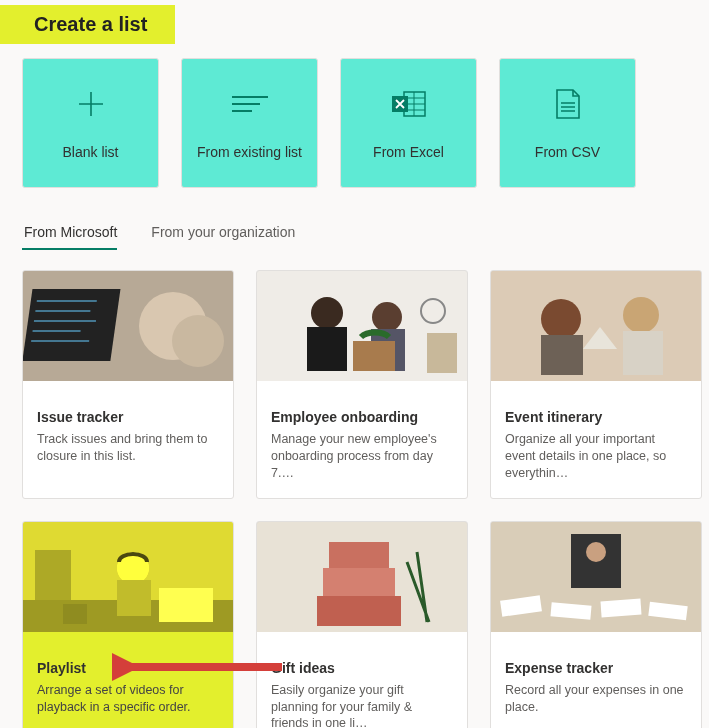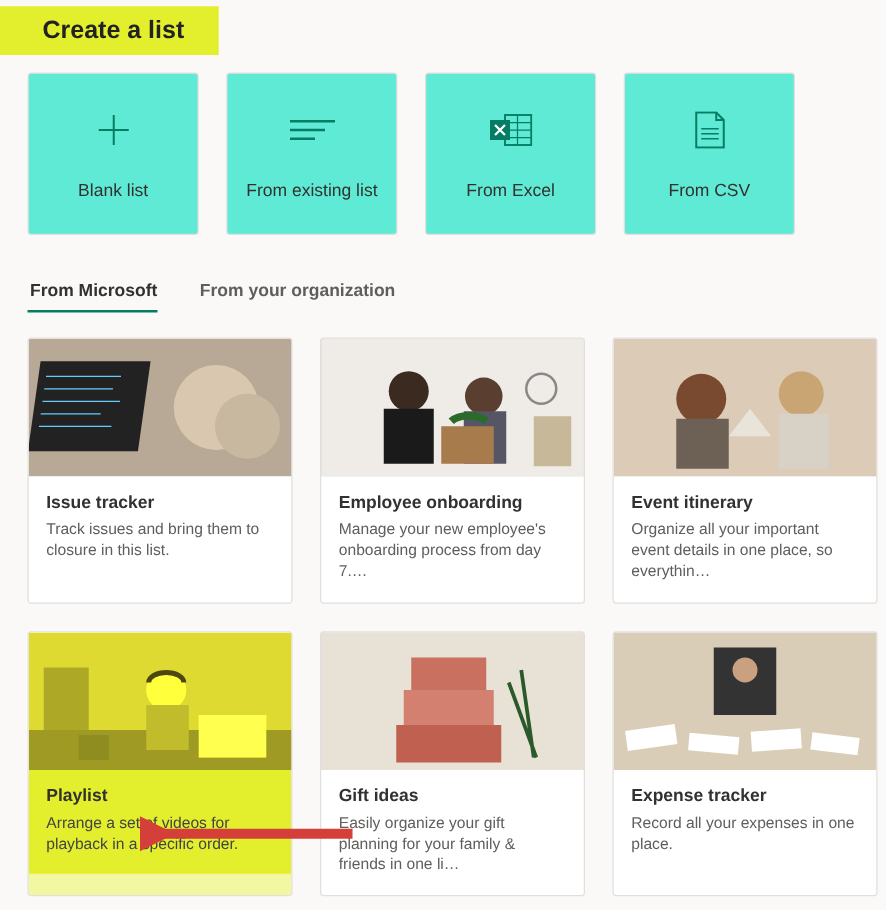--- a/index.html
+++ b/index.html
@@ -13,26 +13,26 @@
   html,body{margin:0;padding:0;background:var(--bg);font-family:"Segoe UI",Arial,sans-serif;color:var(--txt);font-size:14px}
   .page{width:709px;min-height:728px;padding:5px 0 0 0;position:relative}
   .title{display:inline-block;background:var(--hl);padding:8px 28px 8px 34px;font-size:20px;font-weight:600;color:#222;margin-left:0;margin-bottom:14px}
   .create-row{display:flex;gap:22px;padding-left:22px}
   .create-card{width:135px;height:128px;background:#5eead4;border:1px solid var(--bd);border-radius:3px;display:flex;flex-direction:column;align-items:center;justify-content:center;gap:22px;cursor:pointer}
   .create-card .ic{color:var(--teal);height:36px;display:flex;align-items:center;justify-content:center}
   .create-card .lbl{font-size:14px;color:var(--txt)}
   .templates{padding:36px 0 0 22px}
   .templates h2{font-size:20px;font-weight:400;margin:0 0 24px 0}
   .tabs{display:flex;gap:32px;border-bottom:none;margin-bottom:20px}
-  .tab{font-size:14px;padding:0 0 8px 2px;color:var(--txt2);cursor:pointer;font-weight:700}
-  .tab.active{color:var(--txt);border-bottom:2px solid var(--teal);font-weight:700}
+  .tab{font-size:14px;padding:0 0 8px 2px;color:var(--txt2);cursor:pointer;font-weight:400}
+  .tab.active{color:var(--txt);border-bottom:2px solid var(--teal);font-weight:400}
   .grid{display:grid;grid-template-columns:repeat(3,212px);gap:22px}
   .tmpl{background:#fff;border:1px solid var(--bd);border-radius:3px;overflow:hidden;cursor:pointer;position:relative}
   .tmpl .img{height:110px;background:#ccc}
-  .tmpl .body{padding:12px 14px 16px}
+  .tmpl .body{padding:28px 14px 16px}
   .tmpl .body .name{font-weight:600;margin-bottom:6px;font-size:14px}
   .tmpl .body .desc{font-size:12.5px;color:var(--txt2);line-height:1.35;min-height:32px}
   
   .tmpl.hl .img{filter:sepia(1) hue-rotate(20deg) saturate(3) brightness(1.1)}
   .tmpl.hl{box-shadow:inset 0 0 0 200px rgba(227,239,45,0.45)}
   .tmpl.hl .body{background:var(--hl)}
   .tmpl.hl .body .desc{color:#444}
   
   .arrow{position:absolute;left:112px;top:652px;pointer-events:none}
   

